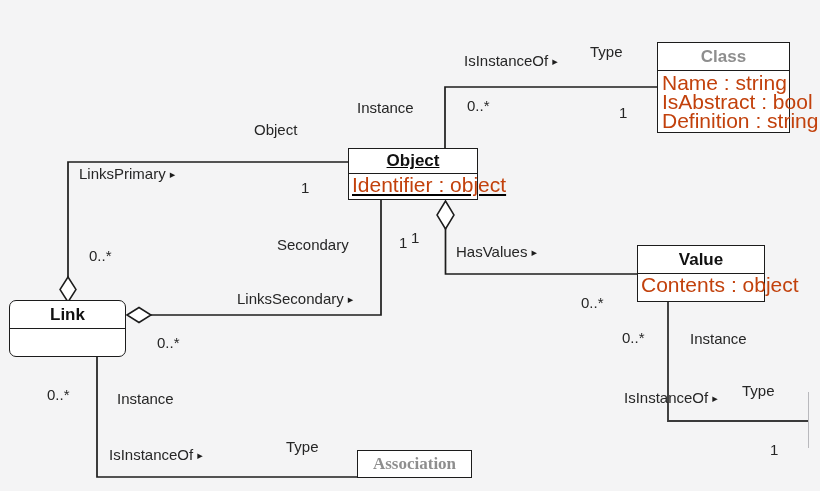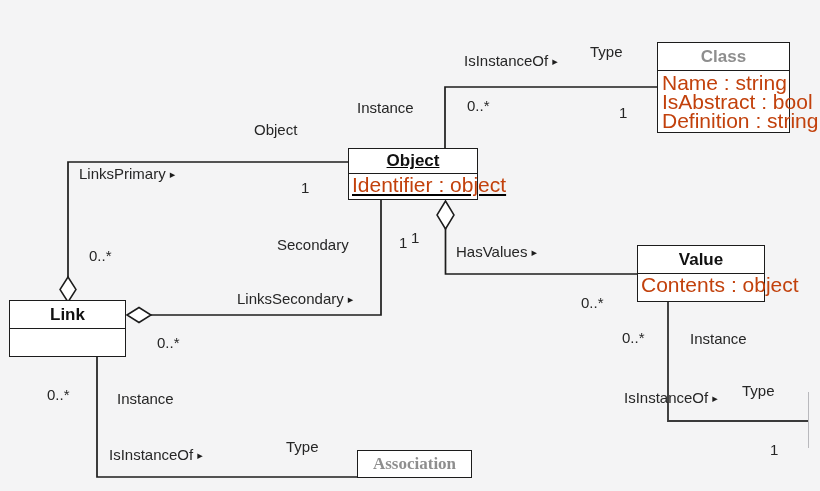--- a/index.html
+++ b/index.html
@@ -99,21 +99,21 @@
     </span>
   </div>
 
   <div class="uml-box" style="left:637px; top:245px; width:128px; height:57px;">
     <span class="uml-title">Value</span>
     <span class="uml-attrs" style="padding:1px 3px;">
       <span class="uml-attr">Contents : object</span>
     </span>
   </div>
 
-  <div class="uml-box" style="left:9px; top:300px; width:117px; height:57px;">
+  <div class="uml-box" style="left:9px; top:300px; width:117px; height:57px;border-radius:7px;">
     <span class="uml-title">Link</span>
     <span class="uml-attrs"></span>
   </div>
 
   <div class="uml-box" style="left:357px; top:450px; width:115px; height:28px;">
     <span class="uml-title muted no-divider" style="padding:3px 4px;">Association</span>
   </div>
 
   <div class="cutoff-edge" style="left:808px; top:392px; height:56px;"></div>
 

